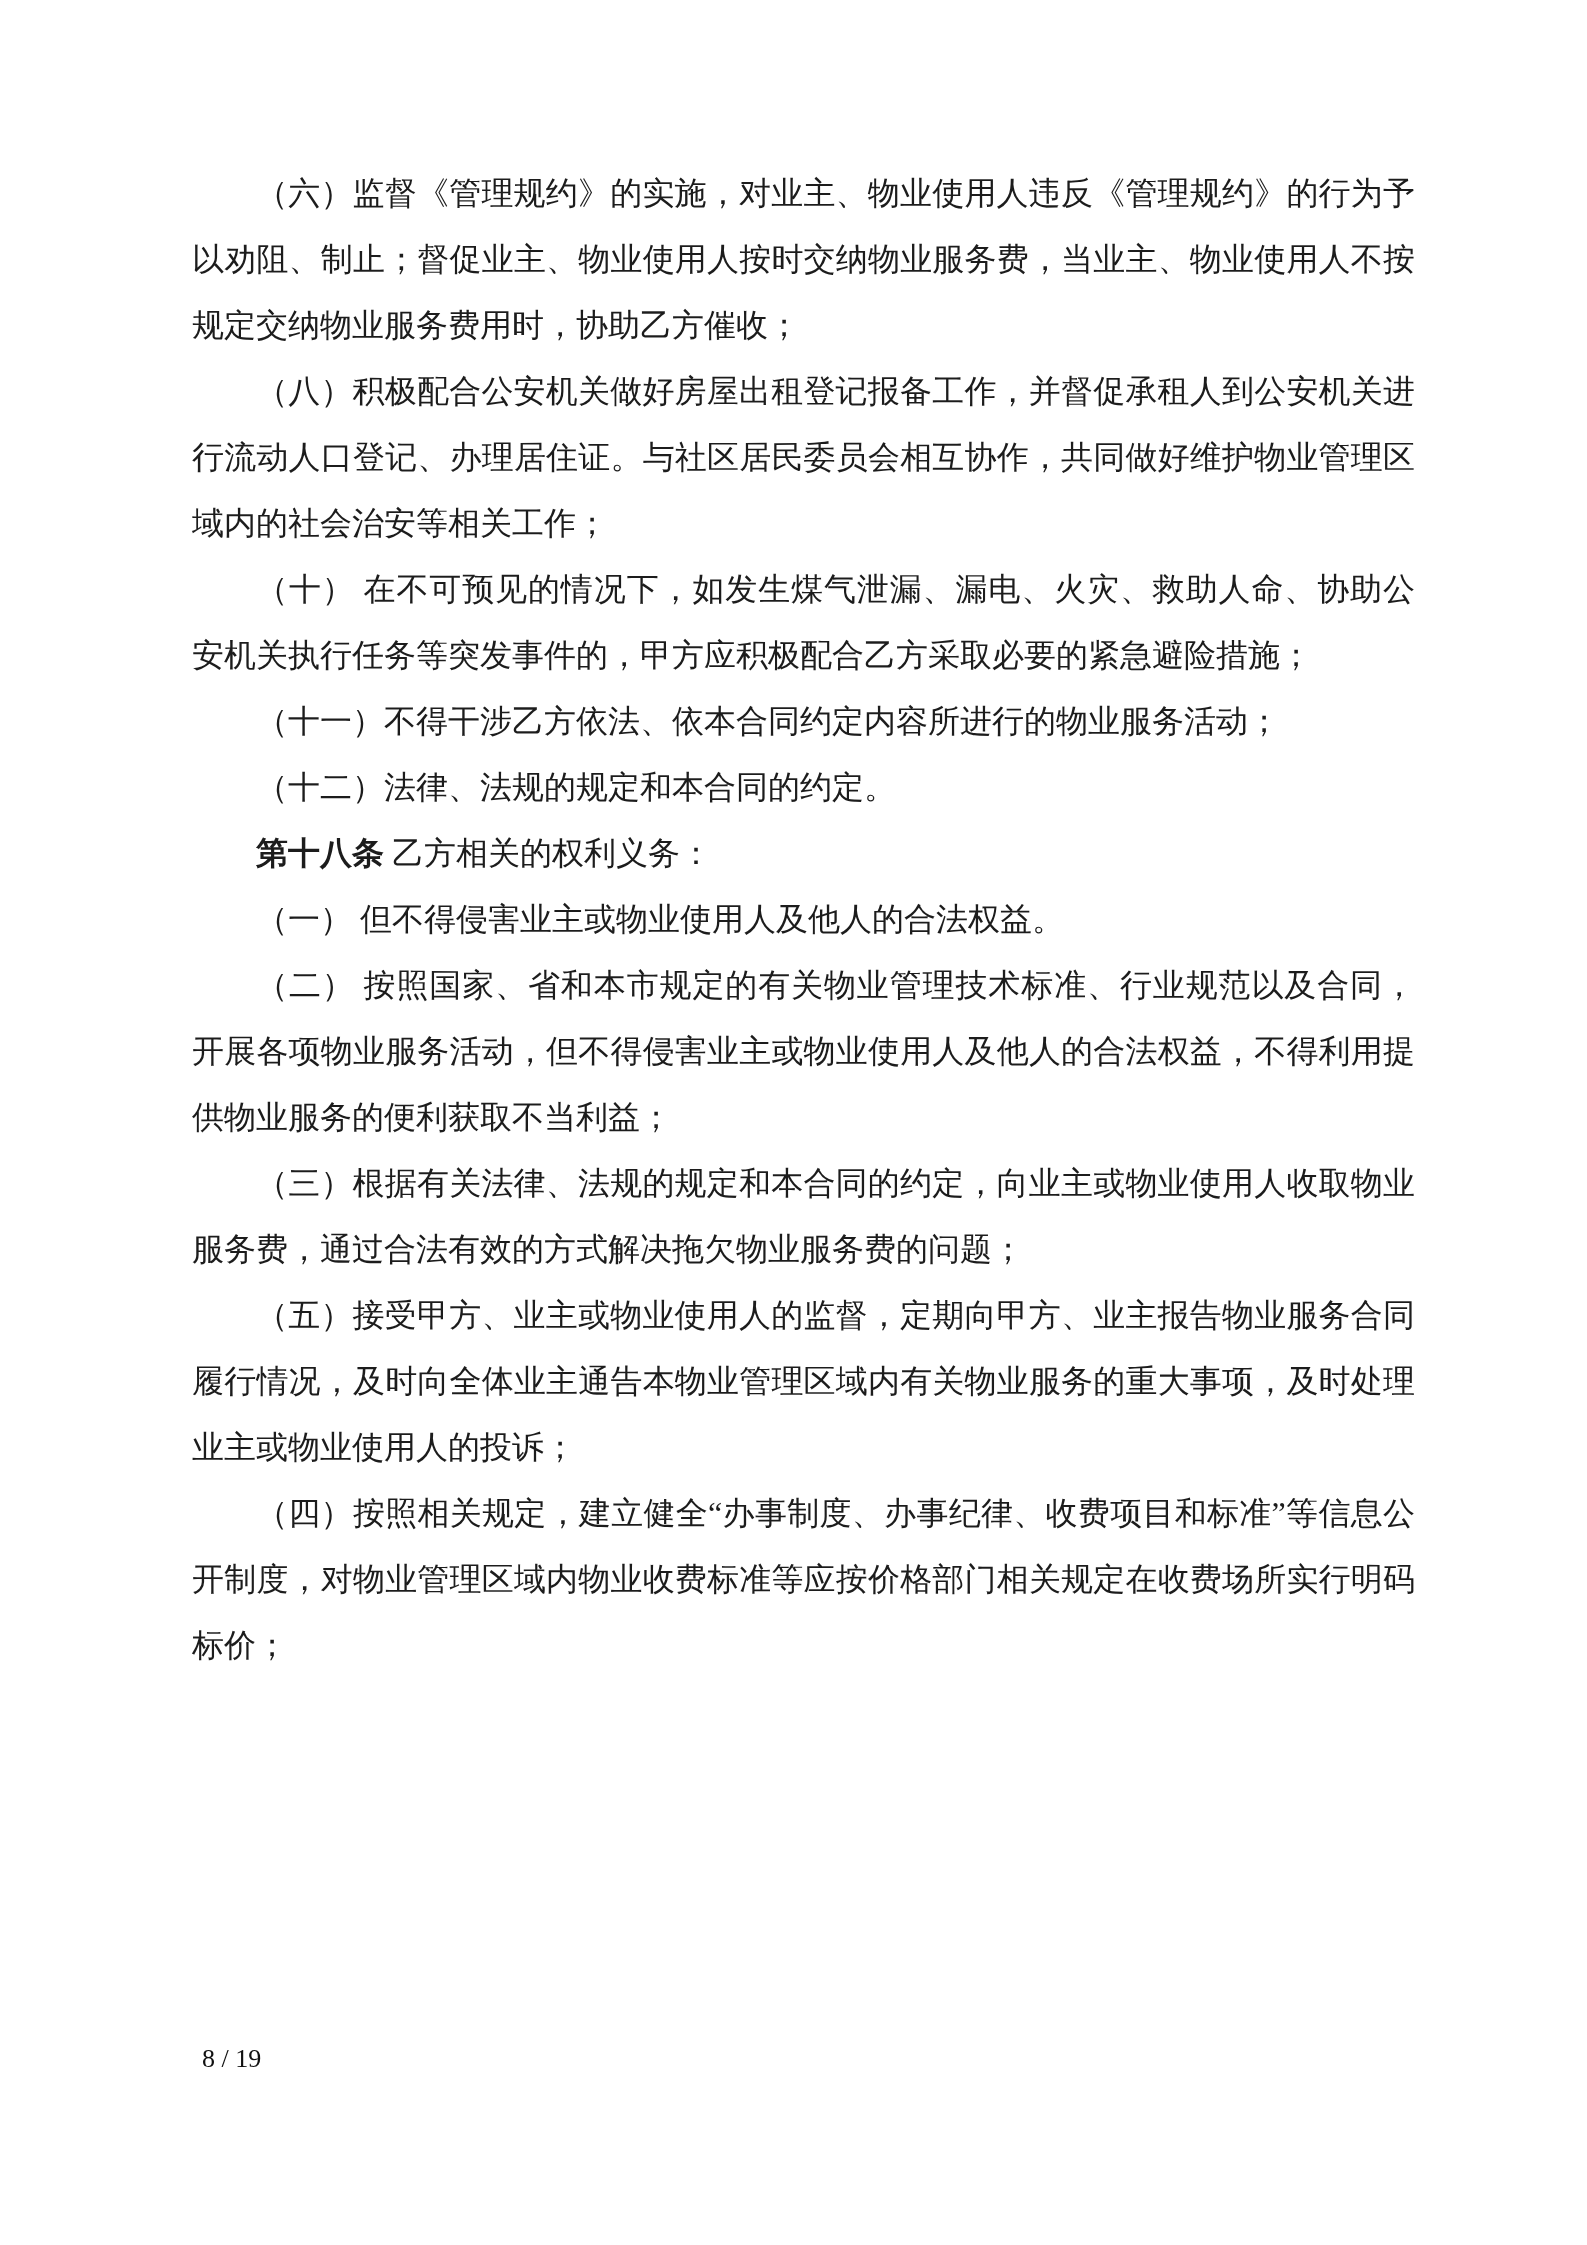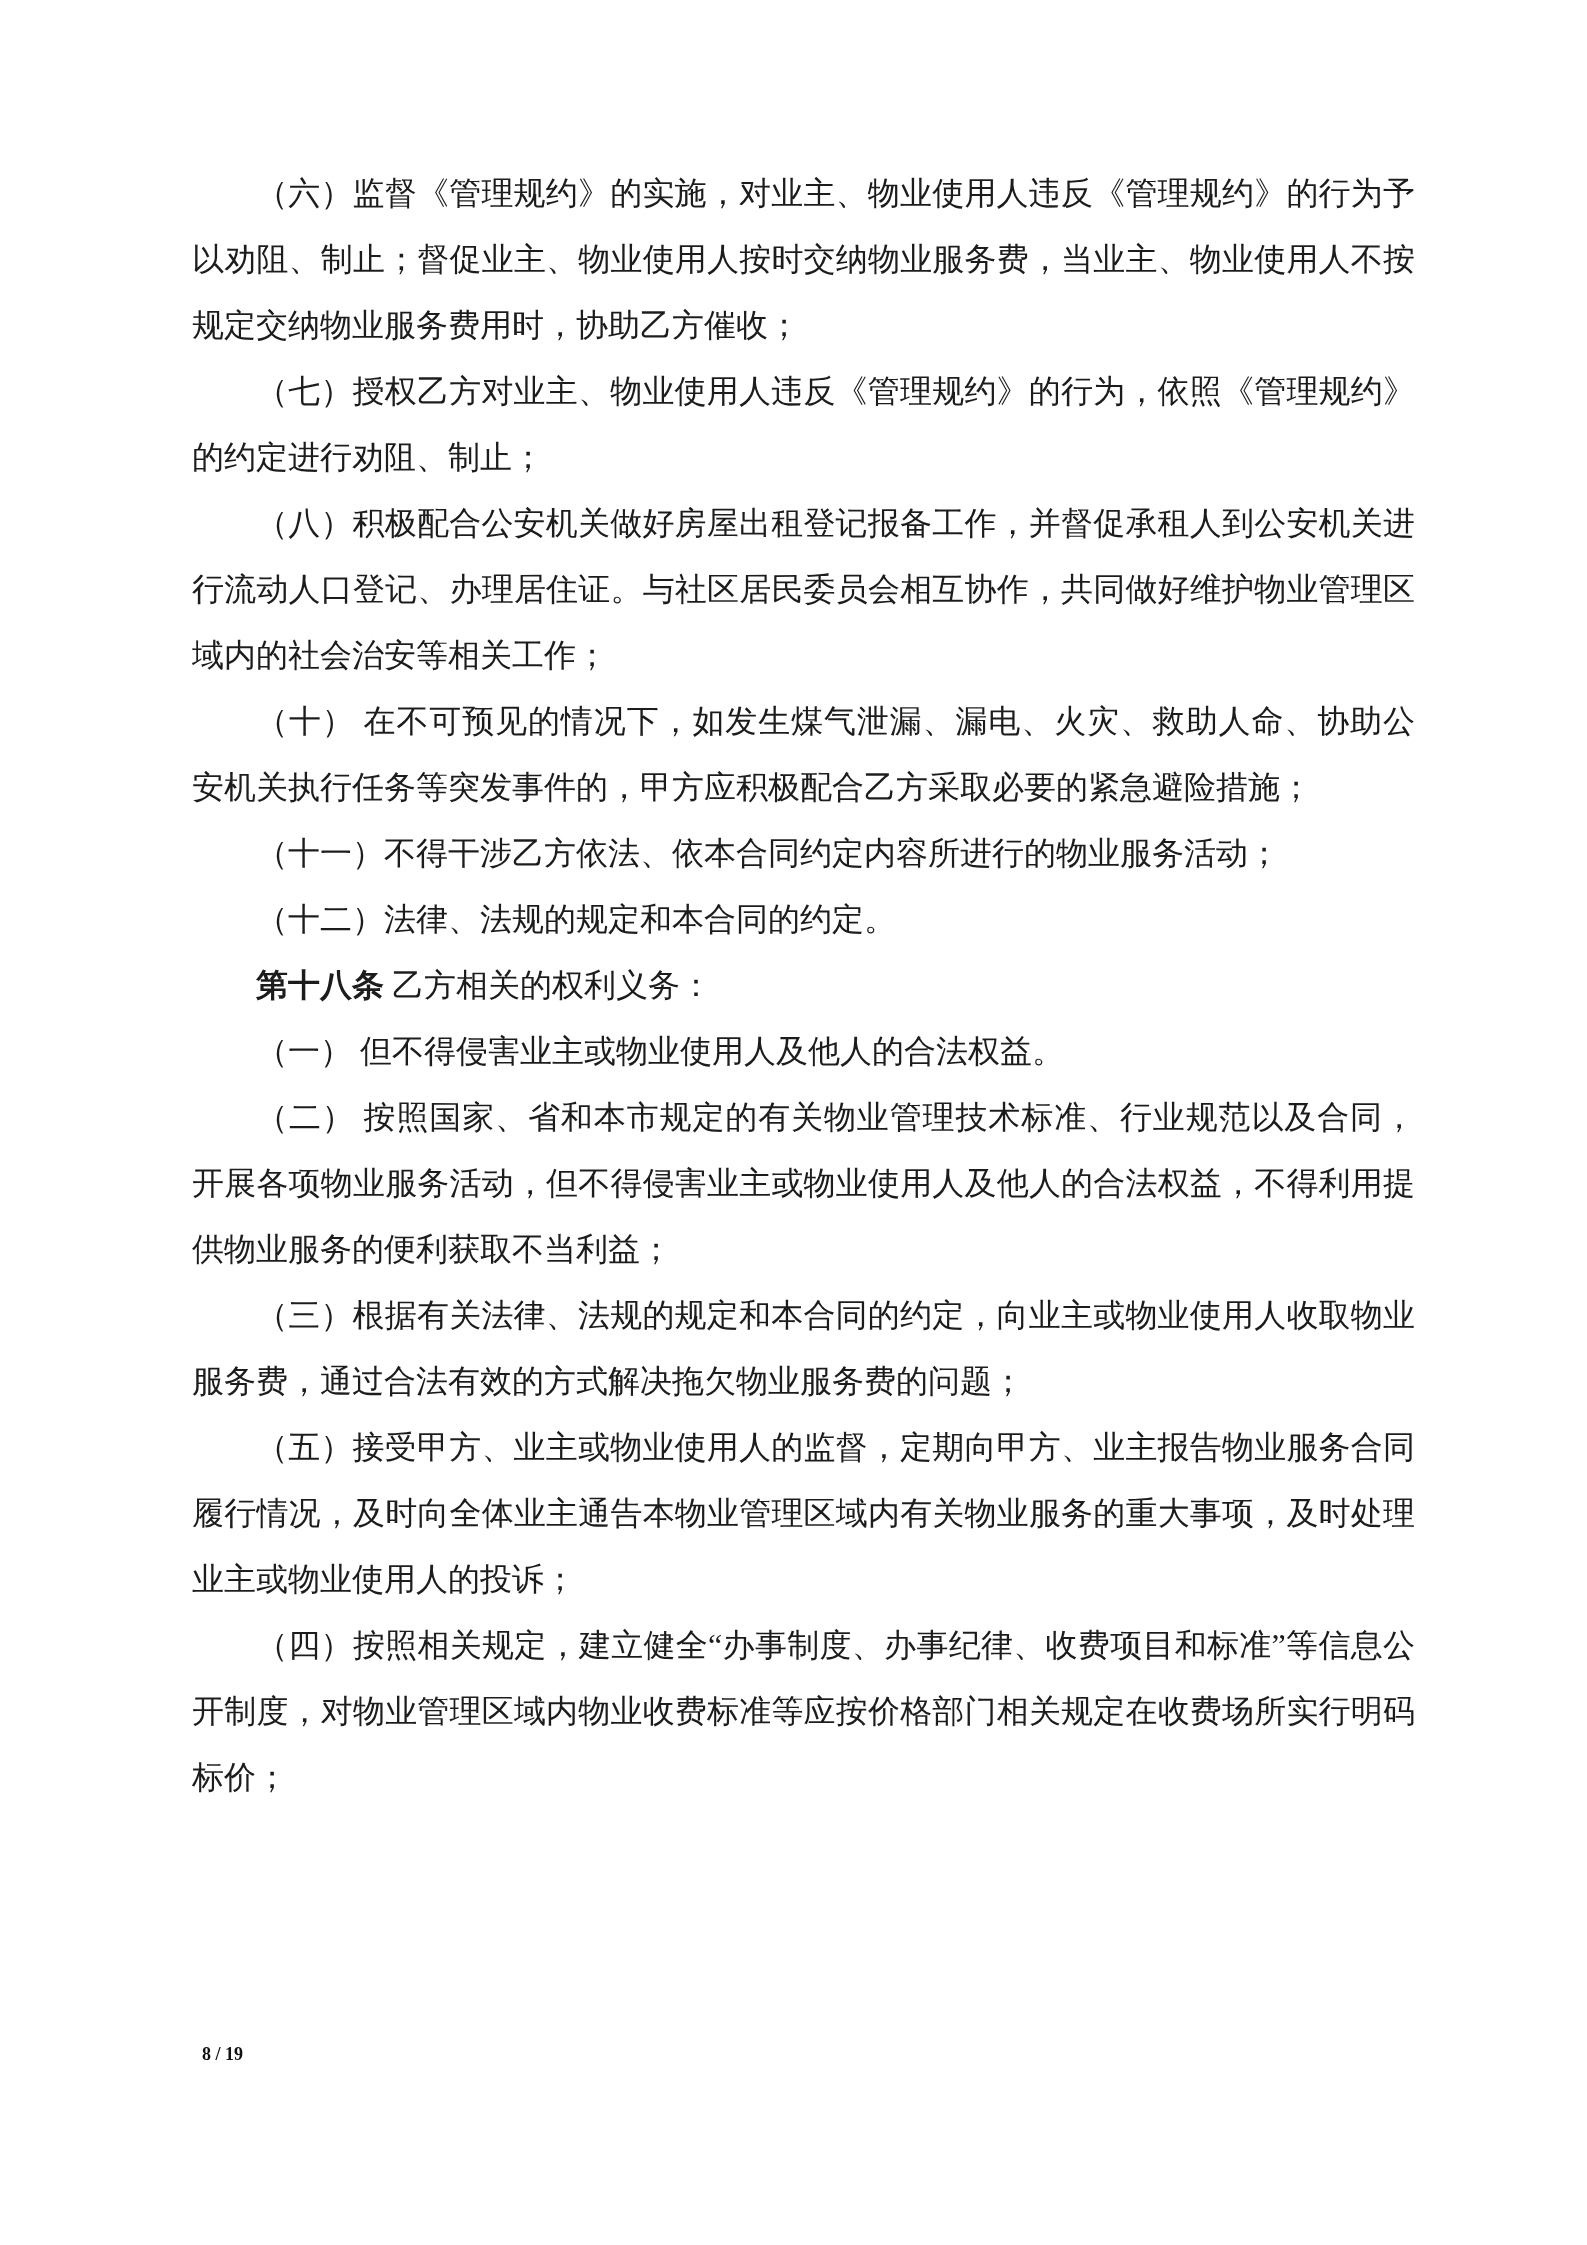--- a/index.html
+++ b/index.html
@@ -31,32 +31,31 @@
     text-indent: 64px;
     word-break: break-all;
   }
   .content p .lead {
     font-weight: bold;
   }
   .footer {
     position: absolute;
     left: 202px;
     top: 2044px;
-    font-size: 18px;
-    font-weight: bold;
+    font-size: 26px;
+    font-weight: normal;
     color: #111111;
   }
 </style>
 </head>
 <body>
 
 <div class="page">
   <div class="content">
     <p>（六）监督《管理规约》的实施，对业主、物业使用人违反《管理规约》的行为予以劝阻、制止；督促业主、物业使用人按时交纳物业服务费，当业主、物业使用人不按规定交纳物业服务费用时，协助乙方催收；</p>
-    <p>（七）授权乙方对业主、物业使用人违反《管理规约》的行为，依照《管理规约》的约定进行劝阻、制止；</p>
     <p>（八）积极配合公安机关做好房屋出租登记报备工作，并督促承租人到公安机关进行流动人口登记、办理居住证。与社区居民委员会相互协作，共同做好维护物业管理区域内的社会治安等相关工作；</p>
     <p>（十） 在不可预见的情况下，如发生煤气泄漏、漏电、火灾、救助人命、协助公安机关执行任务等突发事件的，甲方应积极配合乙方采取必要的紧急避险措施；</p>
     <p>（十一）不得干涉乙方依法、依本合同约定内容所进行的物业服务活动；</p>
     <p>（十二）法律、法规的规定和本合同的约定。</p>
     <p><span class="lead">第十八条</span><span> 乙方相关的权利义务：</span></p>
     <p>（一） 但不得侵害业主或物业使用人及他人的合法权益。</p>
     <p>（二） 按照国家、省和本市规定的有关物业管理技术标准、行业规范以及合同，开展各项物业服务活动，但不得侵害业主或物业使用人及他人的合法权益，不得利用提供物业服务的便利获取不当利益；</p>
     <p>（三）根据有关法律、法规的规定和本合同的约定，向业主或物业使用人收取物业服务费，通过合法有效的方式解决拖欠物业服务费的问题；</p>
     <p>（五）接受甲方、业主或物业使用人的监督，定期向甲方、业主报告物业服务合同履行情况，及时向全体业主通告本物业管理区域内有关物业服务的重大事项，及时处理业主或物业使用人的投诉；</p>
     <p>（四）按照相关规定，建立健全“办事制度、办事纪律、收费项目和标准”等信息公开制度，对物业管理区域内物业收费标准等应按价格部门相关规定在收费场所实行明码标价；</p>

